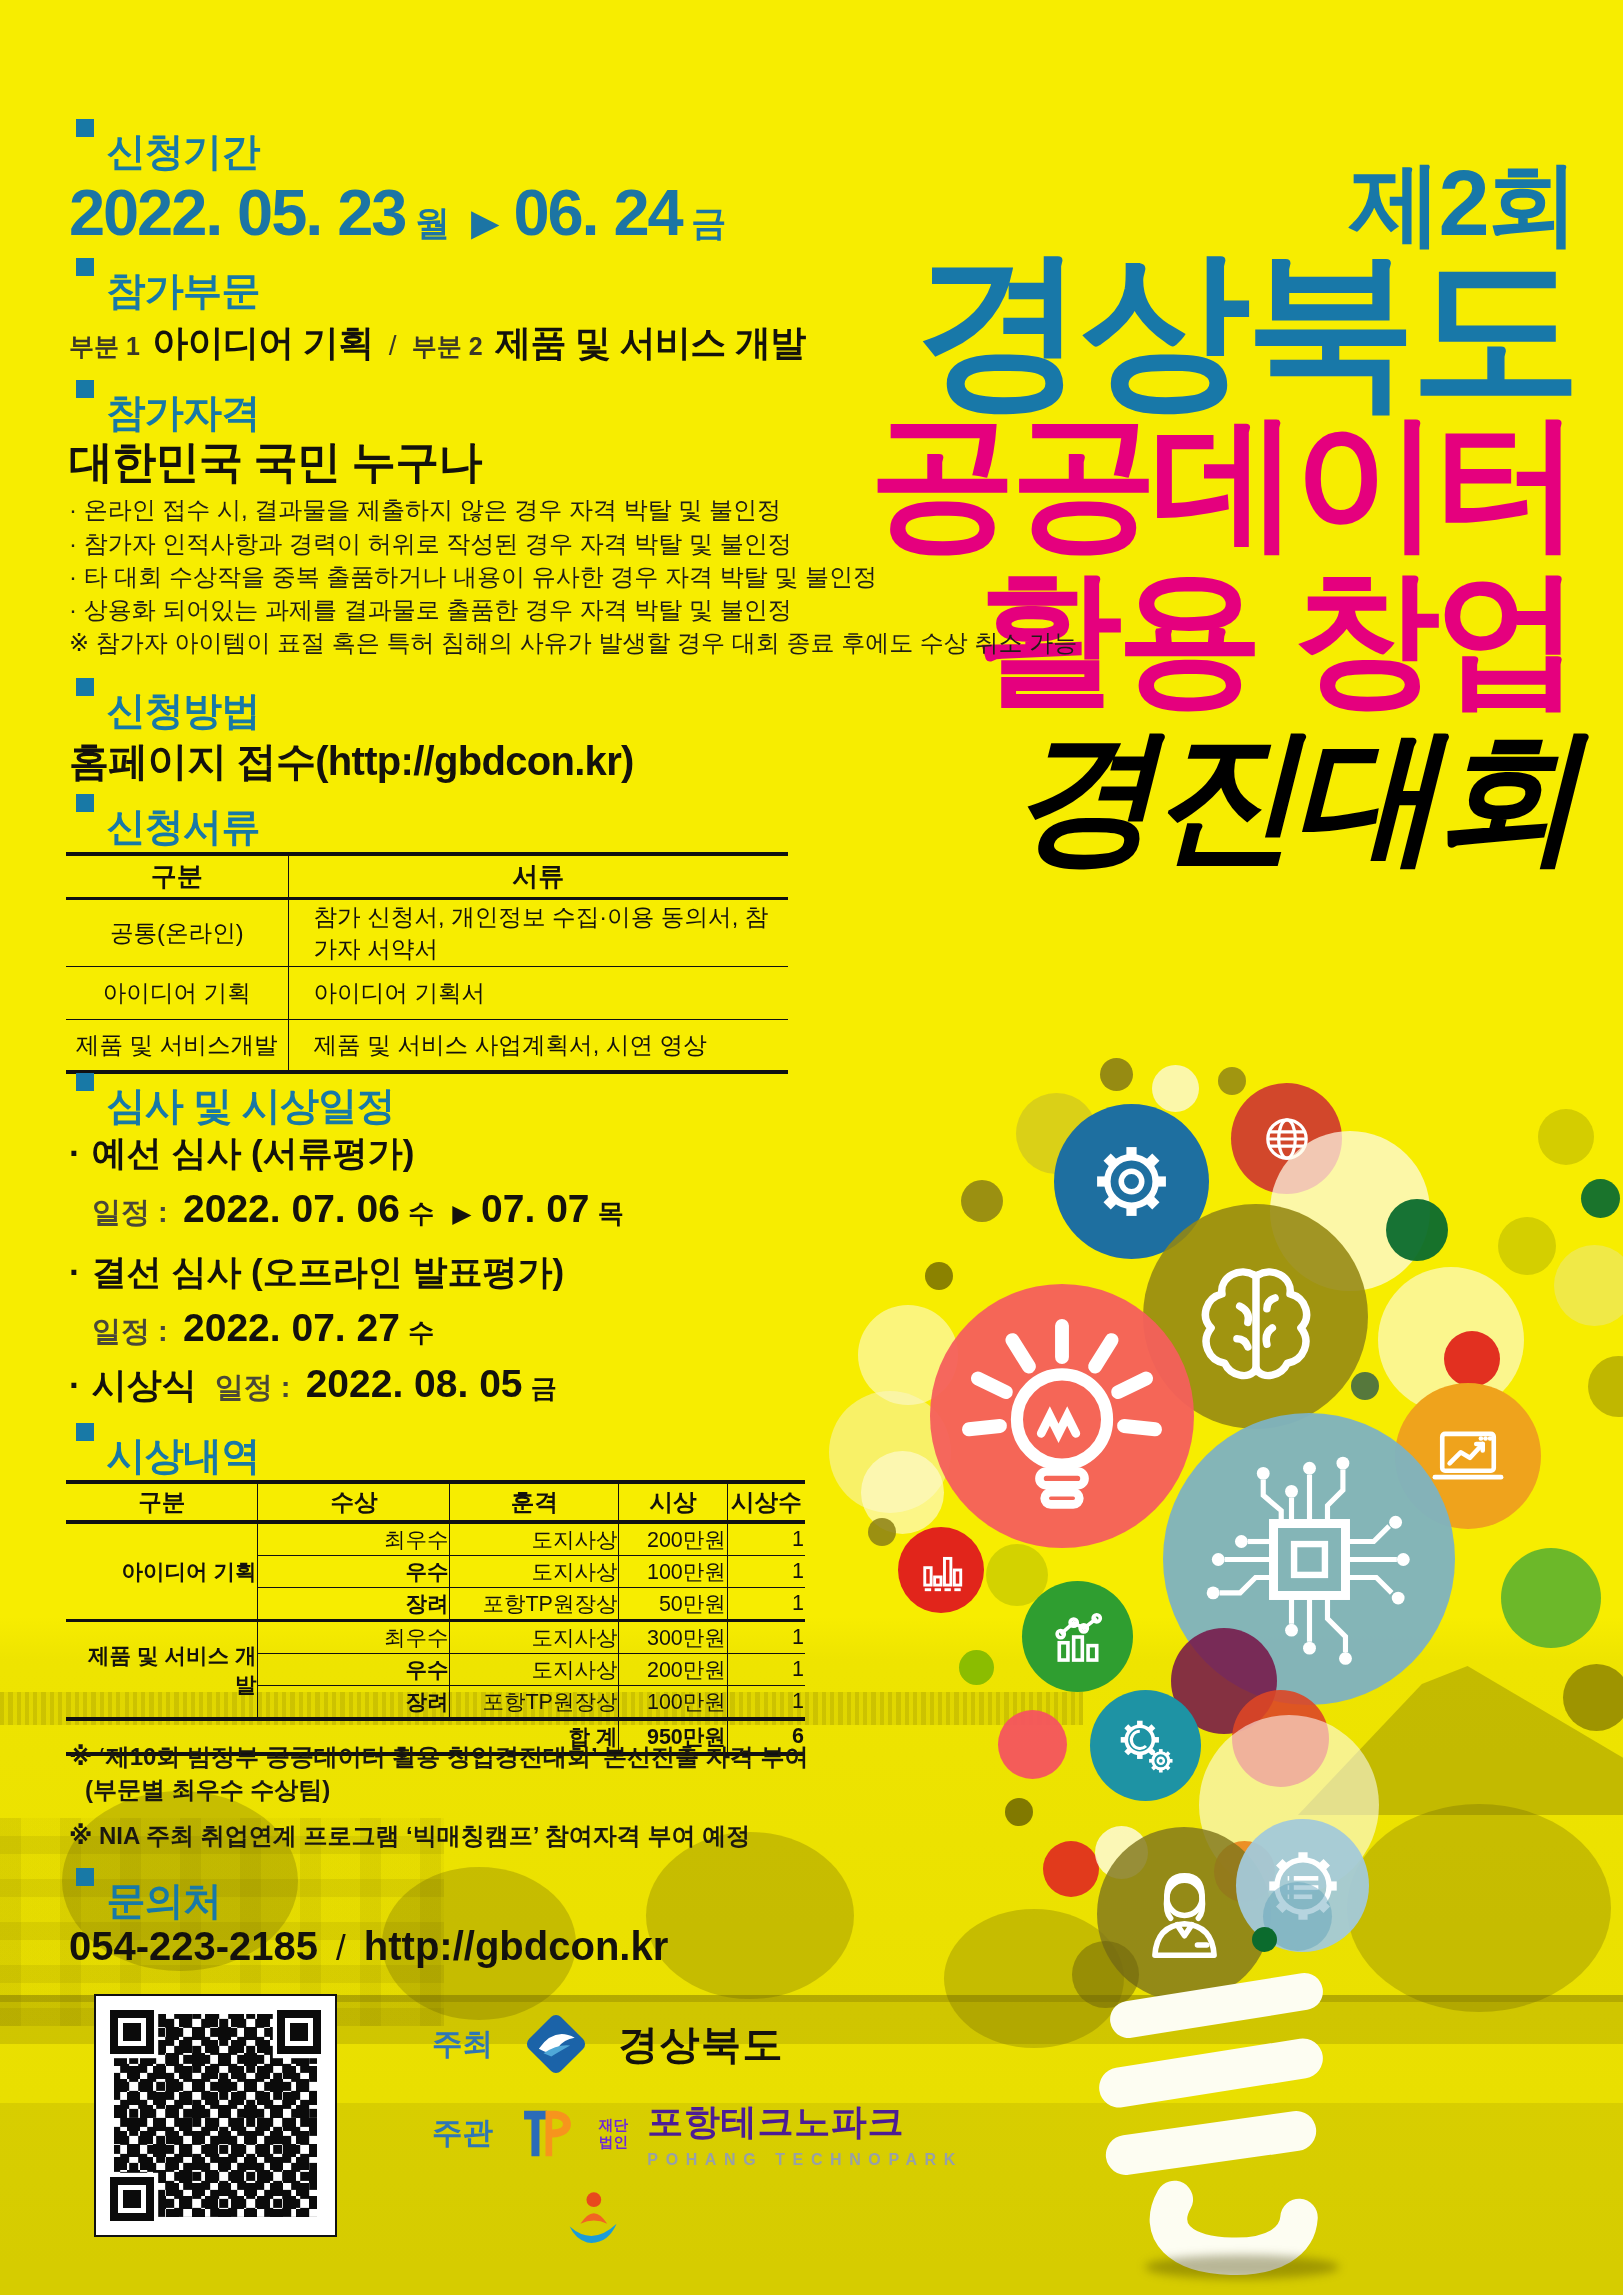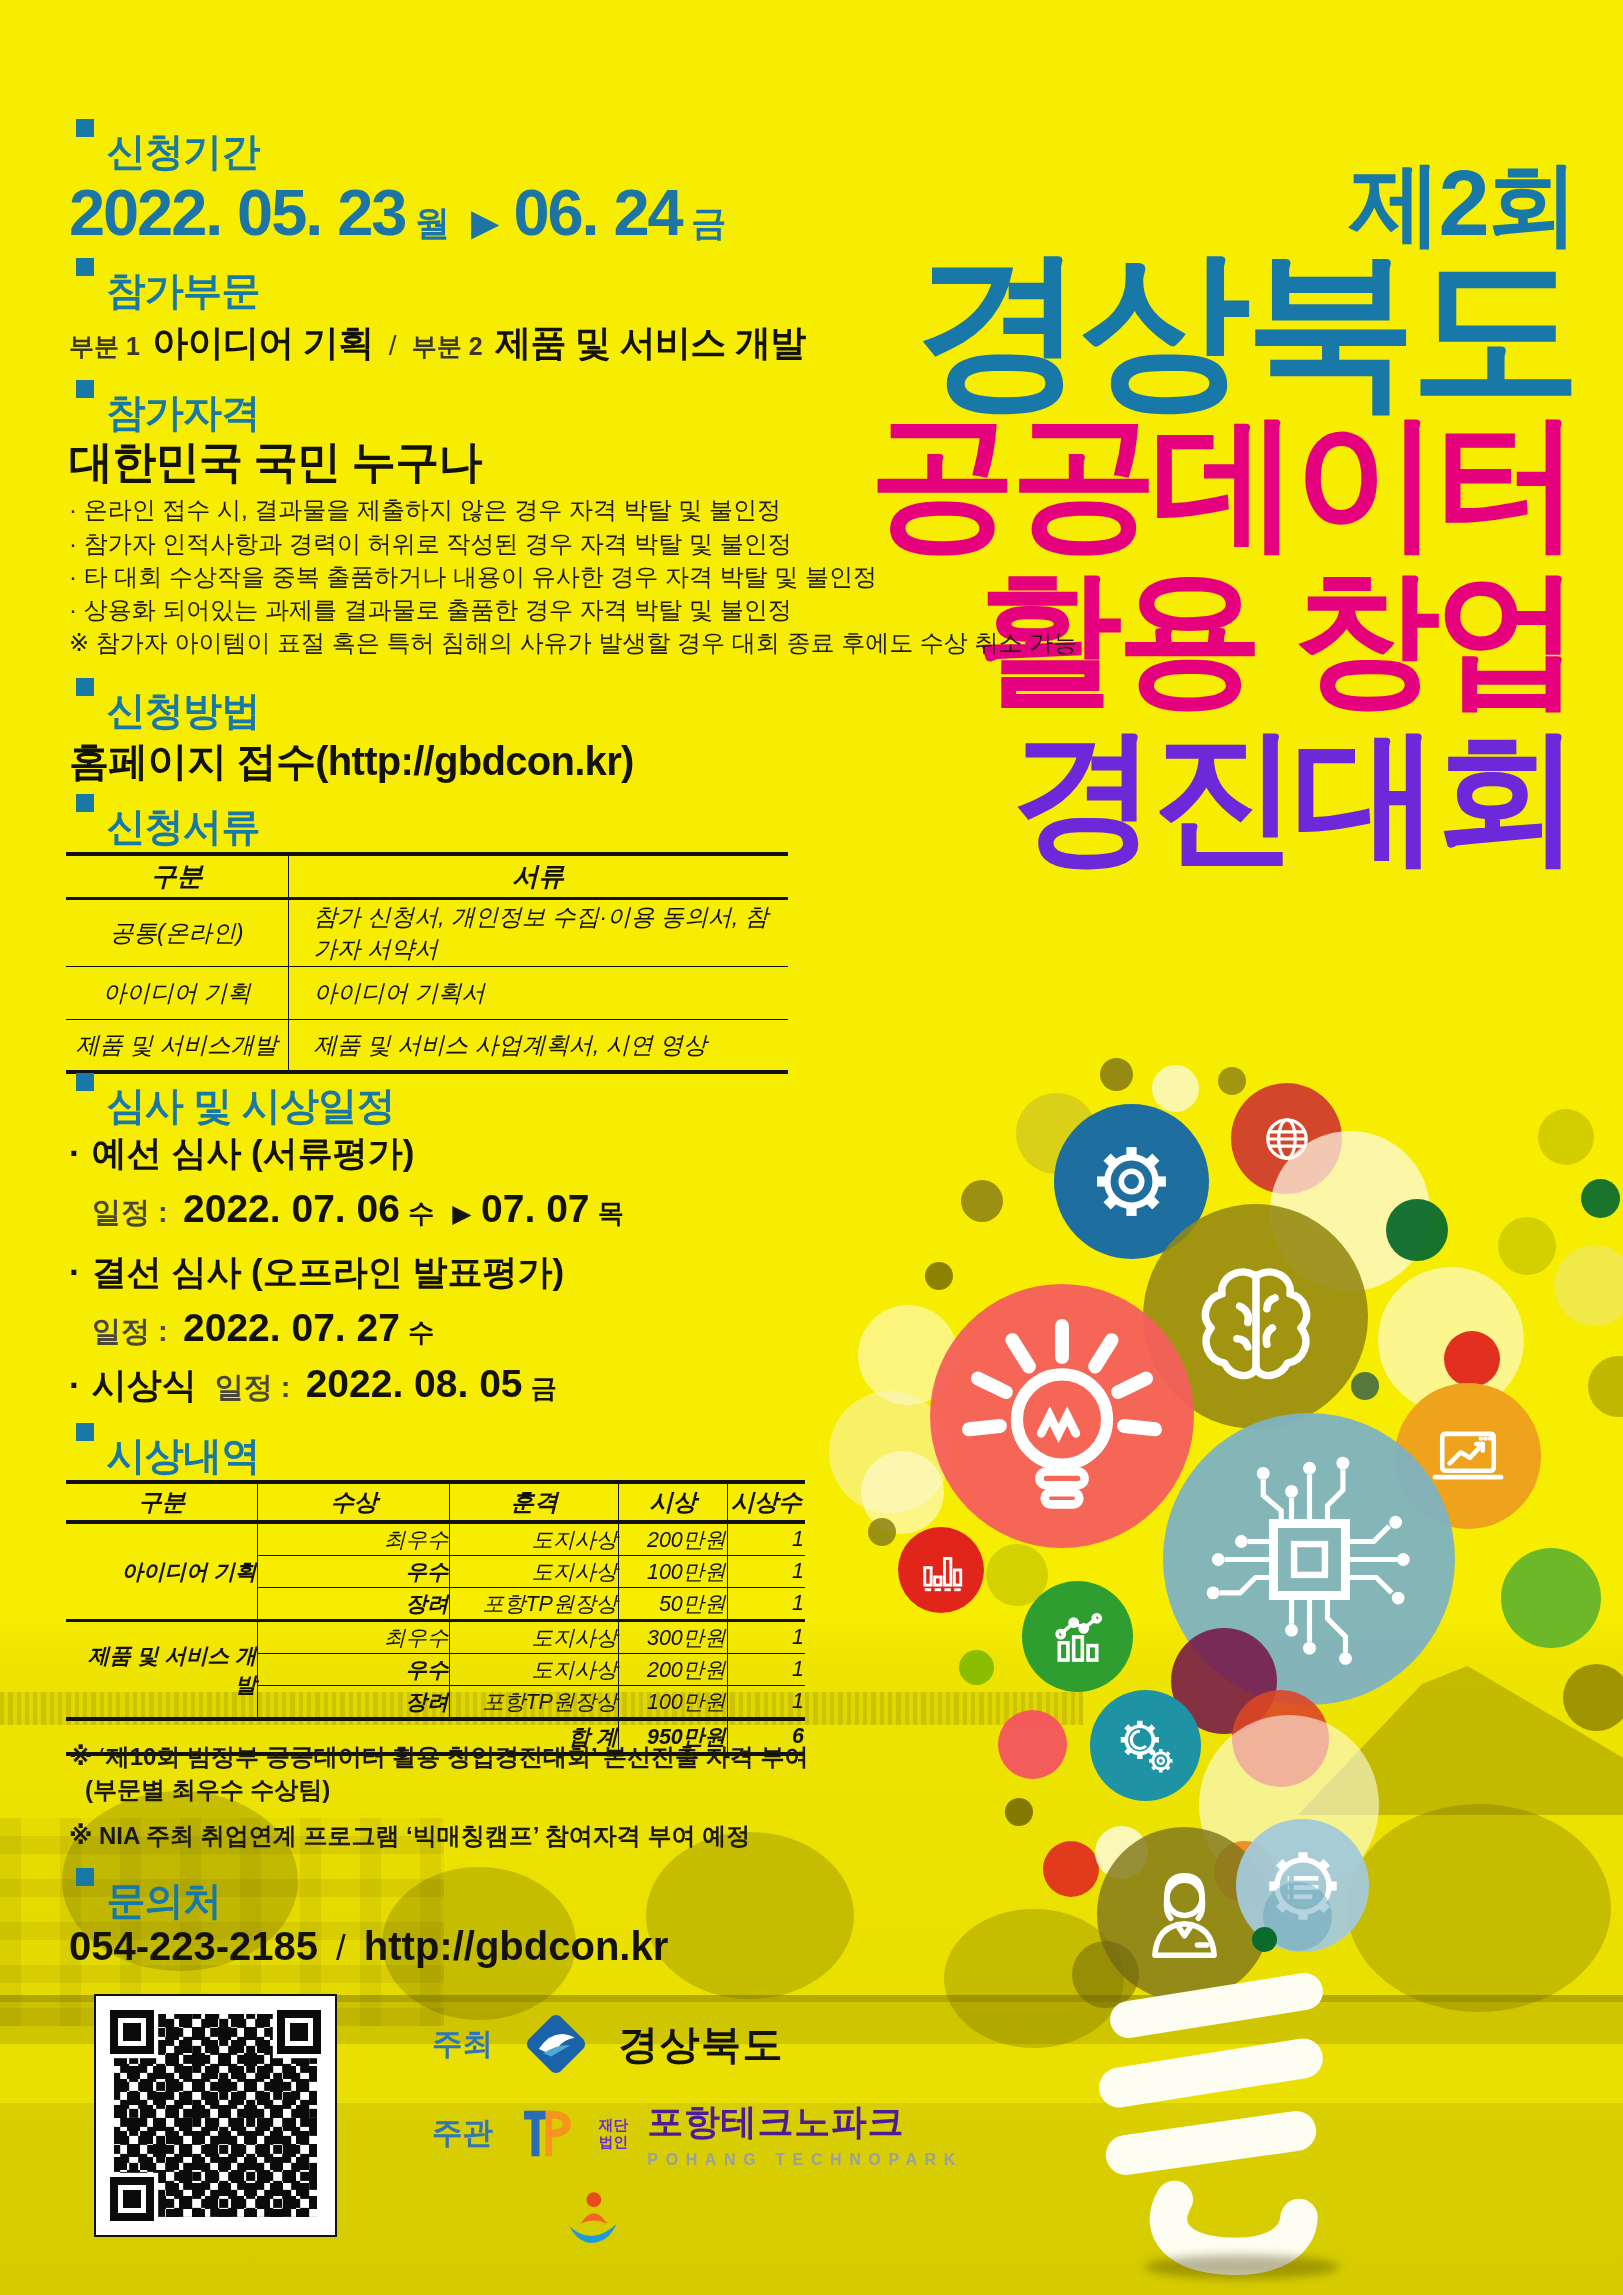--- a/index.html
+++ b/index.html
@@ -23,21 +23,21 @@
   .line{position:absolute;left:69px;display:flex;align-items:baseline;white-space:nowrap;z-index:3;}
   .big{font-size:65px;font-weight:800;color:#1C75A4;letter-spacing:-2.1px;}
   .day{font-size:35px;font-weight:700;color:#1C75A4;margin:0 7px 0 9.7px;}
   .arr{font-size:37px;color:#1C75A4;margin:0 14px;}
   .plab{font-size:25px;font-weight:700;color:#3B3828;margin-right:12.5px;}
   .pname{font-size:36px;font-weight:800;color:#14120C;letter-spacing:-0.7px;}
   .psep{font-size:28px;font-weight:400;color:#3B3828;margin:0 15.3px;}
   .elig-main{font-size:44px;font-weight:800;letter-spacing:-0.7px;}
   .elig-line{position:absolute;left:69px;font-size:24px;font-weight:500;color:#201E16;white-space:nowrap;z-index:3;}
   .method-main{font-size:40px;font-weight:800;letter-spacing:-0.7px;}
-  table{border-collapse:collapse;position:absolute;left:66px;z-index:3;background:transparent;font-style:italic;}
+  table{border-collapse:collapse;position:absolute;left:66px;z-index:3;background:transparent;}
   .t1{width:722px;border-top:4.9px solid #111;border-bottom:4.9px solid #111;}
   .t1 th{font-size:26px;font-weight:800;border-bottom:3.5px solid #111;height:44px;}
   .t1 td{font-size:23.6px;border-top:1.4px solid #111;height:53px;}
   .t1 td:first-child,.t1 th:first-child{width:222px;text-align:center;border-right:1.4px solid #111;}
   .t1 td:last-child{padding-left:25px;text-align:left;}
   .t1 tr:first-child td{border-top:none;}
   .t2{width:739px;border-top:4.9px solid #111;border-bottom:4.9px solid #111;text-align:center;}
   .t2 th{font-size:23.6px;font-weight:800;border-bottom:4.2px solid #111;height:40px;border-left:1.4px solid #111;}
   .t2 td{font-size:21.5px;border:1.4px solid #111;height:32px;text-align:right;}
   .t2 th:first-child,.t2 td:first-child{border-left:none;}
@@ -49,21 +49,21 @@
   .note-line{position:absolute;left:69px;font-size:24px;font-weight:600;color:#1A180F;white-space:nowrap;z-index:3;}
   .contact-line{font-size:40px;font-weight:800;display:flex;align-items:baseline;gap:18px;}
   .contact-line .sep{font-weight:400;font-size:35px;}
   
   .tblock{position:absolute;right:48px;top:0;width:833px;text-align:right;z-index:3;}
   .t-pre{position:absolute;right:0;top:142px;font-size:92px;font-weight:900;color:#1878A8;letter-spacing:-2.8px;}
   .t-l{position:absolute;right:0;font-weight:900;letter-spacing:-5.6px;white-space:nowrap;line-height:1;}
   .tl0{top:242px;font-size:171px;color:#1878A8;}
   .tl1{top:408px;font-size:147px;color:#E5007E;}
   .tl2{top:564px;font-size:147px;color:#E5007E;}
-  .tl3{top:722px;font-size:147px;color:#6d28d9;}
+  .tl3{top:722px;font-size:147px;color:#000000;font-style:italic;}
   
   .art{position:absolute;left:0;top:0;width:1624px;height:2295px;z-index:2;pointer-events:none;}
   .c{position:absolute;border-radius:50%;display:flex;align-items:center;justify-content:center;}
   .stroke{position:absolute;background:#FDFDF2;border-radius:42px;}
   .shadow{position:absolute;border-radius:50%;background:rgba(70,65,0,.38);filter:blur(4.9px);}
   svg.ic{display:block;}
   
   .frow{position:absolute;display:flex;align-items:center;z-index:3;}
   .host-label{font-size:30.5px;font-weight:700;color:#2E76B5;}
   .host-name{font-size:40px;font-weight:800;color:#14120C;letter-spacing:1.4px;}

